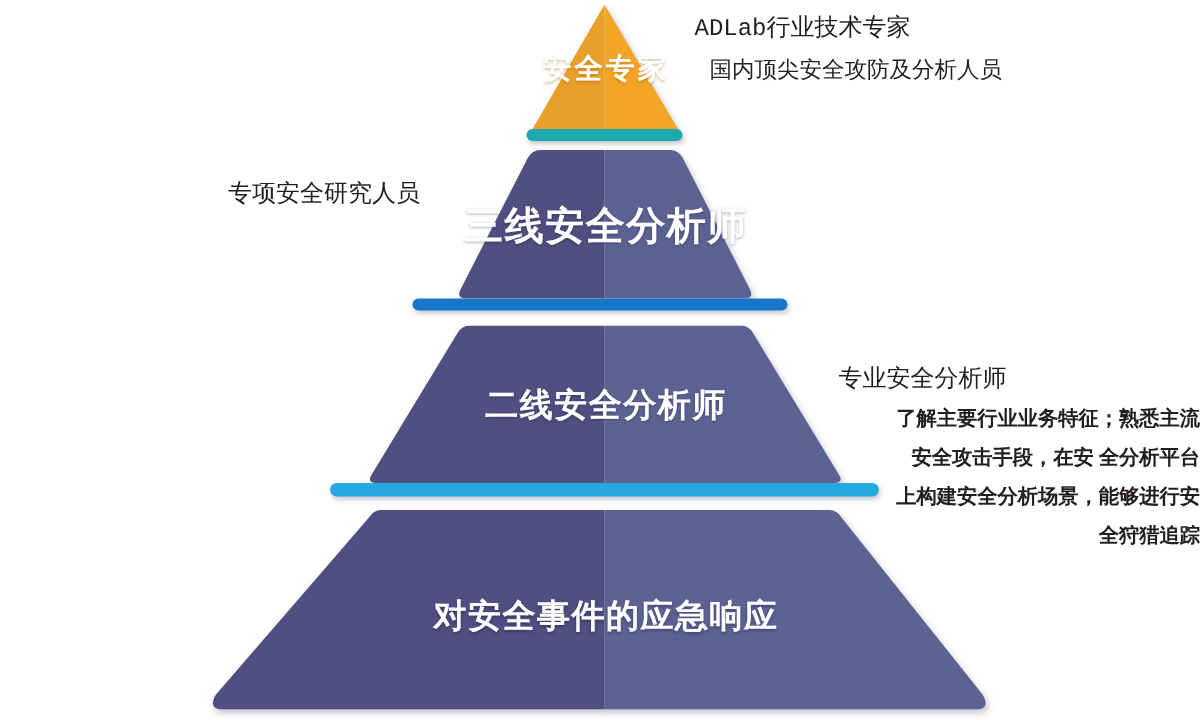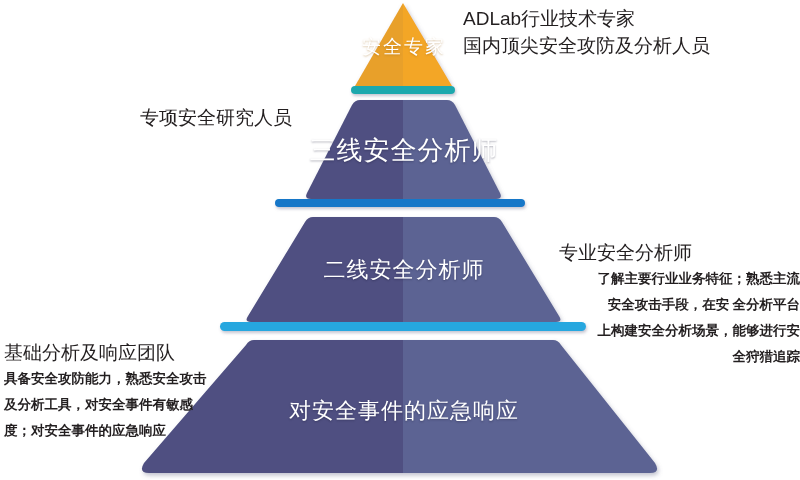--- a/index.html
+++ b/index.html
@@ -19,21 +19,21 @@
     position: absolute;
     left: 0;
     top: 0;
     width: 800px;
     height: 480px;
   }
   
   .tier-label {
     position: absolute;
     color: #ffffff;
-    font-weight: normal;
+    font-weight: bold;
     letter-spacing: 1px;
     text-align: center;
     white-space: nowrap;
     text-shadow: 0 1px 2px rgba(20,20,50,0.35);
     pointer-events: none;
   }
   #label-tier-1 {
     left: 355px; top: 34px; width: 98px;
     font-size: 19px; line-height: 25px;
     letter-spacing: 2px;
@@ -41,36 +41,36 @@
     text-shadow: 0 1px 2px rgba(150,90,0,0.35);
   }
   #label-tier-2 { left: 280px; top: 133px; width: 248px; font-size: 26px; }
   #label-tier-3 { left: 240px; top: 255px; width: 328px; font-size: 22px; text-align: center; }
   #label-tier-4 { left: 190px; top: 396px; width: 428px; font-size: 22px; }
 
   
   .annot { position: absolute; }
   .annot-title {
     color: #231f20;
-    font-size: 19px;
+    font-size: 16px;
     font-weight: 500;
     line-height: 26px;
     white-space: nowrap;
-    font-family: Liberation Sans, sans-serif;
+    font-family: Liberation Mono, monospace;
   }
   .annot-body {
     color: #231f20;
     font-size: 13.5px;
     line-height: 26px;
     font-family: "Liberation Serif", "DejaVu Serif", serif;
     font-weight: bold;
   }
   #annot-top      { left: 463px; top: 6px;  width: 300px; }
-  #annot-top .annot-body { font-family: Liberation Mono, monospace; font-weight: 400; font-size: 19px; line-height: 30px; }
-  #annot-left     { left: 118px; top: 105px; width: 210px; }
+  #annot-top .annot-body { font-family: Liberation Serif, serif; font-weight: 400; font-size: 15px; line-height: 30px; margin-left: 10px; }
+  #annot-left     { left: 118px; top: 117px; width: 210px; }
   #annot-left .annot-title { text-align: center; width: 196px; }
   #annot-right    { left: 562px; top: 240px; width: 240px; }
   #annot-right .annot-title { margin-left: -3px; }
   #annot-right .annot-body { margin-left: 33px; width: 205px; text-align: right; }
   #annot-bottom   { left: 4px;  top: 340px; width: 215px; }
 </style>
 </head>
 <body>
 
 <div id="stage">
@@ -154,18 +154,14 @@
 
   <div class="annot" id="annot-left">
     <div class="annot-title">专项安全研究人员</div>
   </div>
 
   <div class="annot" id="annot-right">
     <div class="annot-title">专业安全分析师</div>
     <div class="annot-body">了解主要行业业务特征；熟悉主流安全攻击手段，在安 全分析平台上构建安全分析场景，能够进行安全狩猎追踪</div>
   </div>
 
-  <div class="annot" id="annot-bottom">
-    <div class="annot-title">基础分析及响应团队</div>
-    <div class="annot-body">具备安全攻防能力，熟悉安全攻击及分析工具，对安全事件有敏感度；对安全事件的应急响应</div>
-  </div>
 
 </div>
 
 </body></html>

